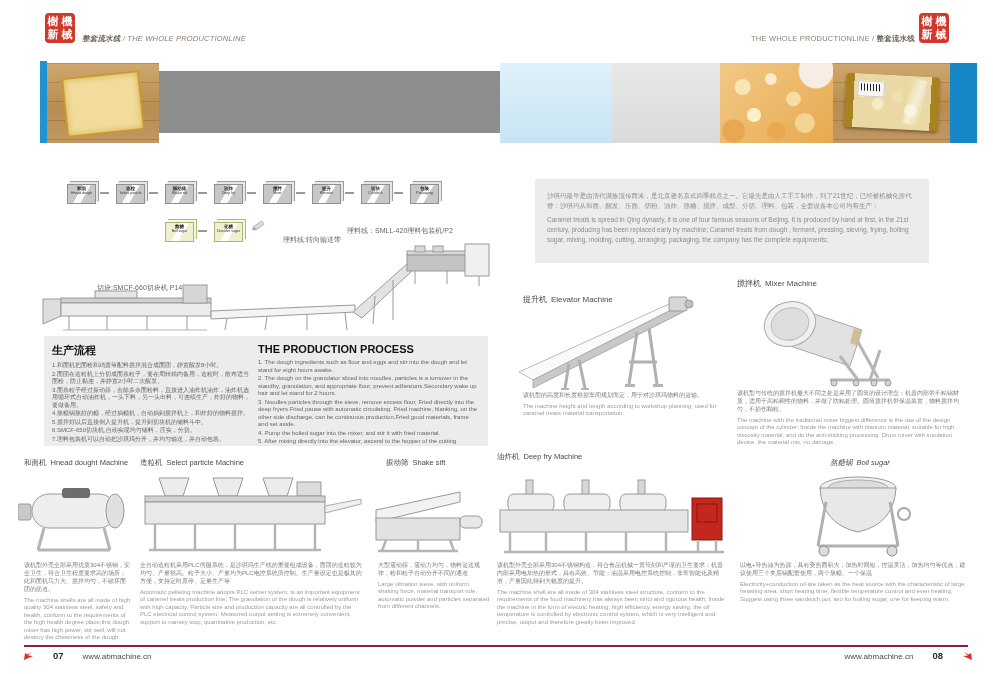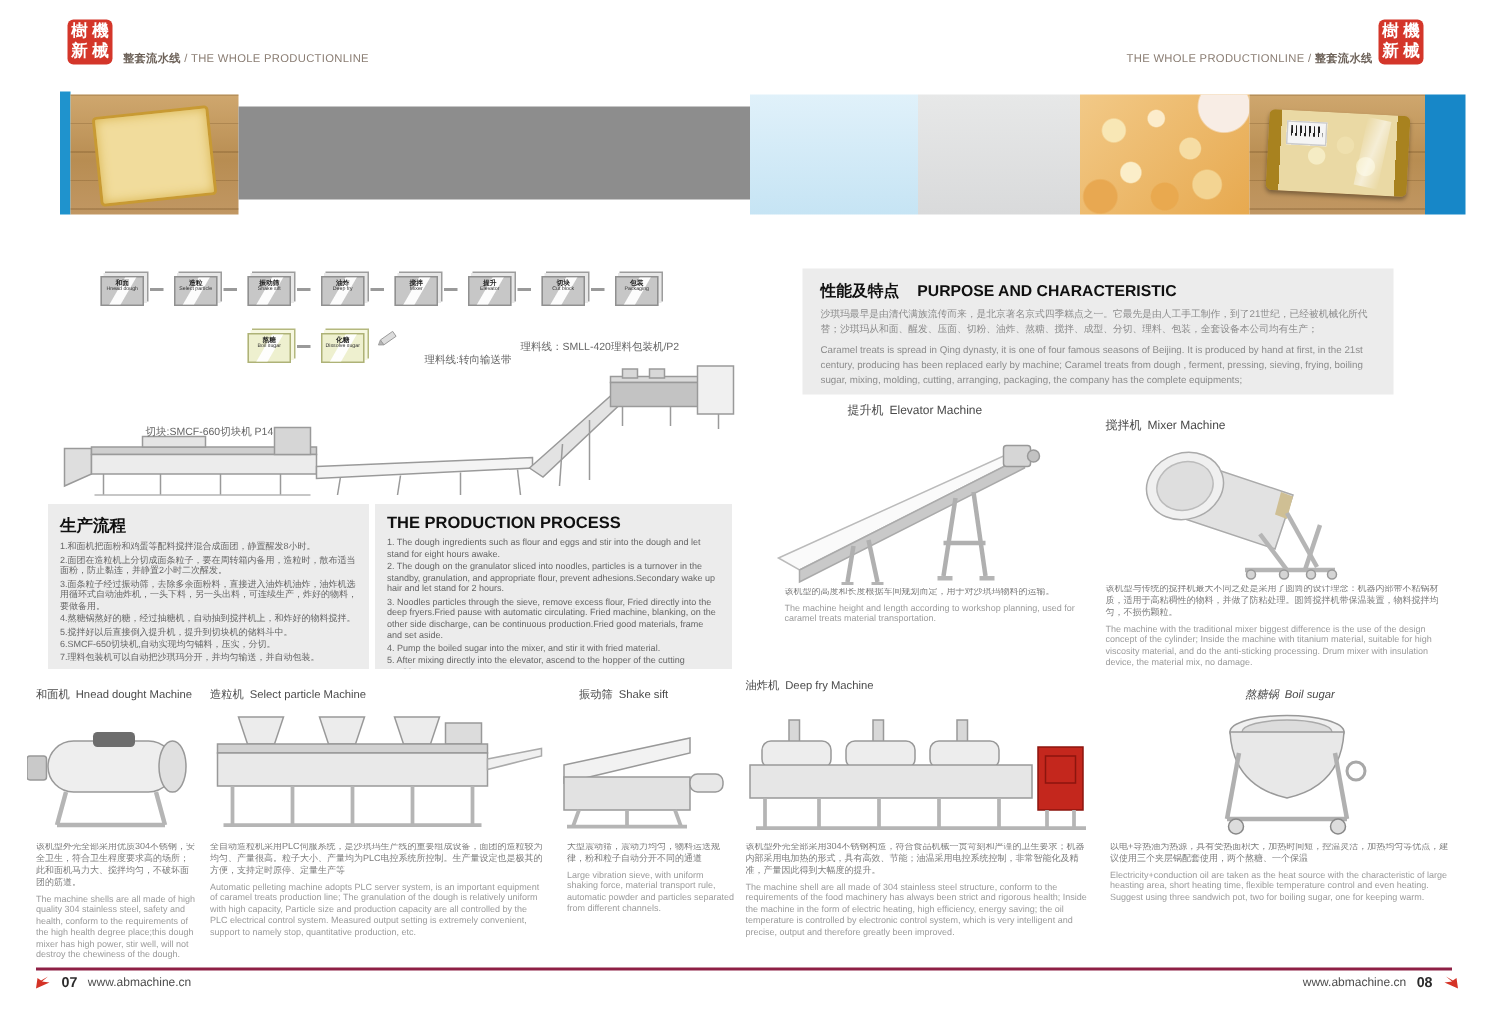--- a/index.html
+++ b/index.html
@@ -71,38 +71,38 @@
   .purpose p{font-size:6.5px;color:#8c8c8c;line-height:1.55;margin:4px 0 0;}
 
   
   .m-label{position:absolute;font-size:8px;color:#4a4a4a;white-space:nowrap;}
   .m-label .en{margin-left:4px;}
   .cap{position:absolute;overflow:hidden;}
   .cap .zh{font-size:6px;color:#7d7d7d;line-height:1.32;}
   .cap .en{font-size:6px;color:#9b9b9b;line-height:1.26;margin-top:3px;}
 
   .footer-line{position:absolute;left:24px;top:645px;width:944px;height:2px;background:#8e2045;}
-  .footer{position:absolute;top:650px;display:flex;align-items:flex-start;gap:7px;}
+  .footer{position:absolute;top:650px;display:flex;align-items:flex-end;gap:19px;}
   .footer .num{font-size:9.5px;font-weight:bold;color:#2b2b2b;}
   .footer .url{font-size:8px;color:#4c4c4c;}
 
   svg text{font-family:"Liberation Sans","DejaVu Sans",sans-serif;}
 </style>
 </head>
 <body>
 
 <div class="page">
 
   <div class="abs seal" style="left:45px;top:13px;">
     <span>樹</span>
       <span>機</span>
       <span>新</span>
       <span>械</span>
   </div>
-  <div class="abs hdr-label" style="left:82px;top:34px;">
+  <div class="abs hdr-label" style="left:82px;top:34px;font-style:italic;">
     <span class="zh">整套流水线</span><span> / THE WHOLE PRODUCTIONLINE</span>
   </div>
   <div class="abs hdr-label" style="right:78px;top:34px;">
     <span>THE WHOLE PRODUCTIONLINE / </span><span class="zh">整套流水线</span>
   </div>
   <div class="abs seal" style="left:919px;top:13px;">
     <span>樹</span>
       <span>機</span>
       <span>新</span>
       <span>械</span>
@@ -234,21 +234,21 @@
         <line x1="412" y1="47" x2="412" y2="60"></line>
         <line x1="444" y1="52" x2="444" y2="62"></line>
     </g>
     <g font-size="7" fill="#666">
       <text x="62" y="66">切块:SMCF-660切块机 P14</text>
       <text x="248" y="18">理料线:转向输送带</text>
       <text x="312" y="9">理料线：SMLL-420理料包装机/P2</text>
     </g>
   </svg>
 
-  <div class="pbox" style="left:32px;top:336px;width:214px;height:110px;">
+  <div class="pbox" style="left:44px;top:336px;width:214px;height:110px;">
     <h3>生产流程</h3>
     <div class="plist">
       <div>1.和面机把面粉和鸡蛋等配料搅拌混合成面团，静置醒发8小时。</div>
       <div>2.面团在造粒机上分切成面条粒子，要在周转箱内备用，造粒时，散布适当面粉，防止黏连，并静置2小时二次醒发。</div>
       <div>3.面条粒子经过振动筛，去除多余面粉料，直接进入油炸机油炸，油炸机选用循环式自动油炸机，一头下料，另一头出料，可连续生产，炸好的物料，要做备用。</div>
       <div>4.熬糖锅熬好的糖，经过抽糖机，自动抽到搅拌机上，和炸好的物料搅拌。</div>
       <div>5.搅拌好以后直接倒入提升机，提升到切块机的储料斗中。</div>
       <div>6.SMCF-650切块机,自动实现均匀铺料，压实，分切。</div>
       <div>7.理料包装机可以自动把沙琪玛分开，并均匀输送，并自动包装。</div>
     </div>
@@ -259,28 +259,25 @@
       <div>1. The dough ingredients such as flour and eggs and stir into the dough and let stand for eight hours awake.</div>
       <div>2. The dough on the granulator sliced into noodles, particles is a turnover in the standby, granulation, and appropriate flour, prevent adhesions.Secondary wake up hair and let stand for 2 hours.</div>
       <div>3. Noodles particles through the sieve, remove excess flour, Fried directly into the deep fryers.Fried pause with automatic circulating. Fried machine, blanking, on the other side discharge, can be continuous production.Fried good materials, frame and set aside.</div>
       <div>4. Pump the boiled sugar into the mixer, and stir it with fried material.</div>
       <div>5. After mixing directly into the elevator, ascend to the hopper of the cutting machine.</div>
 
     </div>
   </div>
 
   <div class="pbox purpose" style="left:535px;top:179px;width:394px;height:84px;padding:8px 12px;">
-    <h3>
-      <span class="zh">性能及特点</span><span class="en">PURPOSE AND CHARACTERISTIC</span>
-    </h3>
     <p>沙琪玛最早是由清代满族流传而来，是北京著名京式四季糕点之一。它最先是由人工手工制作，到了21世纪，已经被机械化所代替；沙琪玛从和面、醒发、压面、切粉、油炸、熬糖、搅拌、成型、分切、理料、包装，全套设备本公司均有生产；</p>
     <p>Caramel treats is spread in Qing dynasty, it is one of four famous seasons of Beijing. It is produced by hand at first, in the 21st century, producing has been replaced early by machine; Caramel treats from dough , ferment, pressing, sieving, frying, boiling sugar, mixing, molding, cutting, arranging, packaging, the company has the complete equipments;</p>
   </div>
 
-  <div class="m-label" style="left:523px;top:268px;margin-left:42px;">
+  <div class="m-label" style="left:523px;top:294px;">
     <span>提升机</span><span class="en">Elevator Machine</span>
   </div>
   <svg class="abs" style="left:515px;top:292px;" width="195" height="98" viewBox="0 0 195 98">
     <defs>
         <linearGradient id="st1" x1="0" y1="0" x2="0" y2="1">
           <stop offset="0" stop-color="#f7f7f7"></stop>
           <stop offset="1" stop-color="#d2d2d2"></stop>
         </linearGradient>
       </defs>
     <polygon points="4,80 154,12 168,12 18,88" fill="#fafafa" stroke="#bbb"></polygon>

